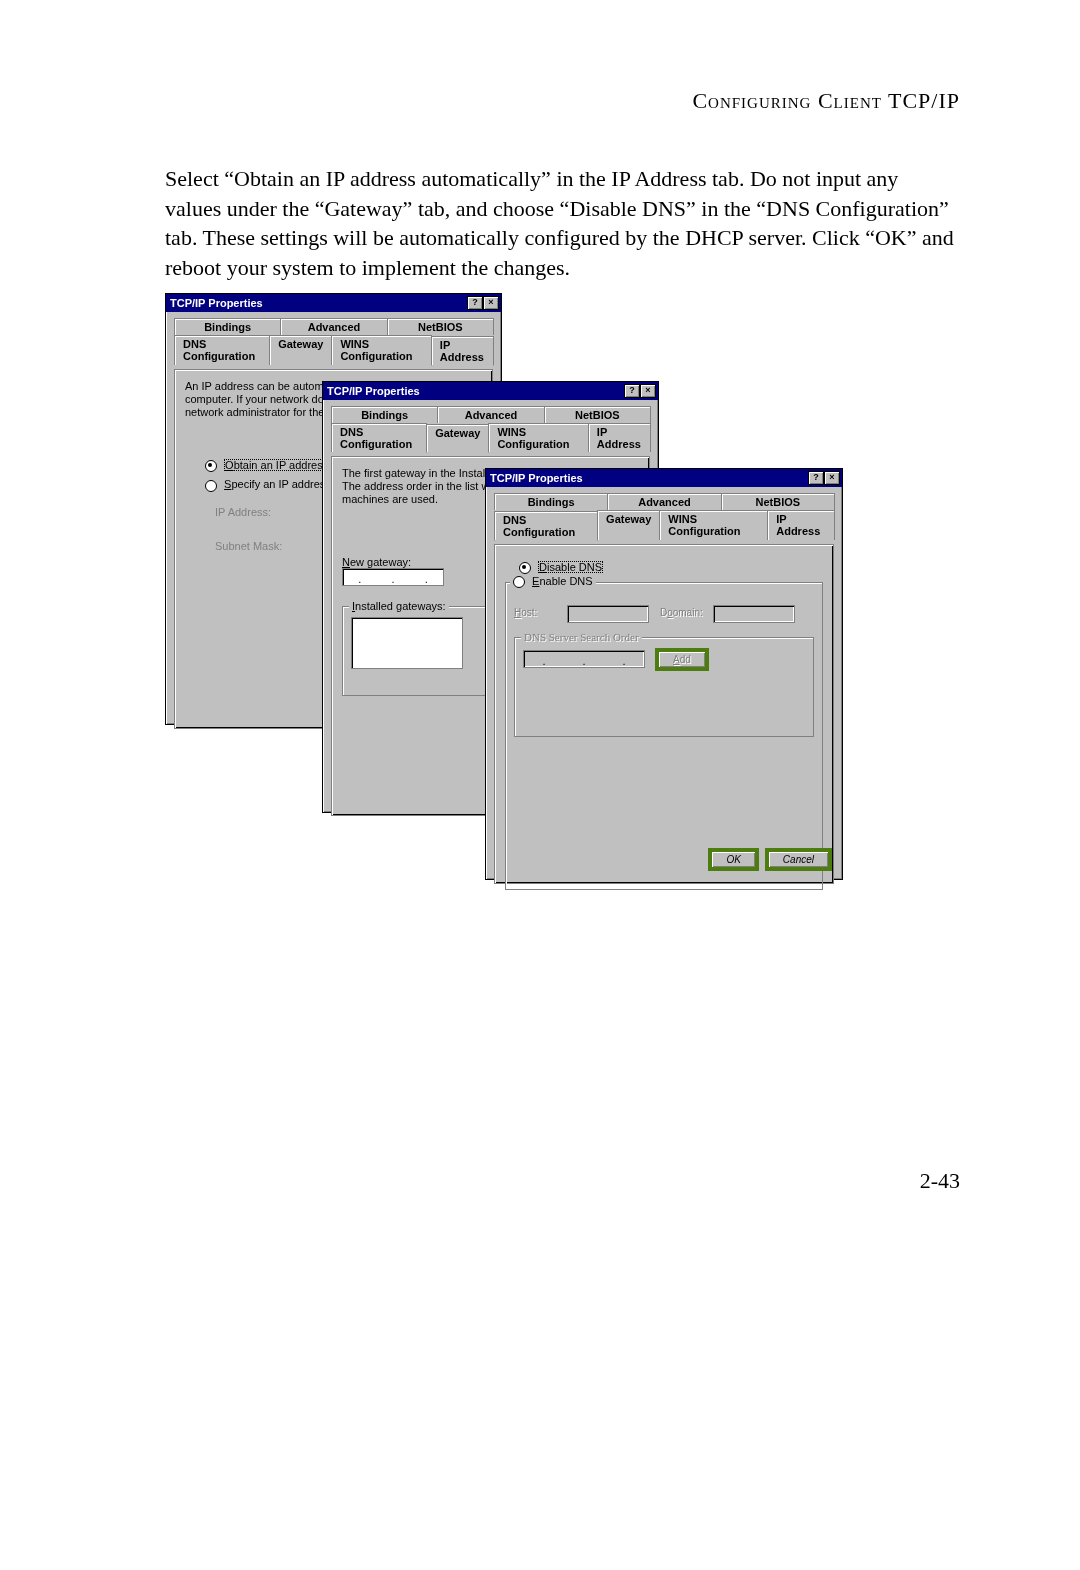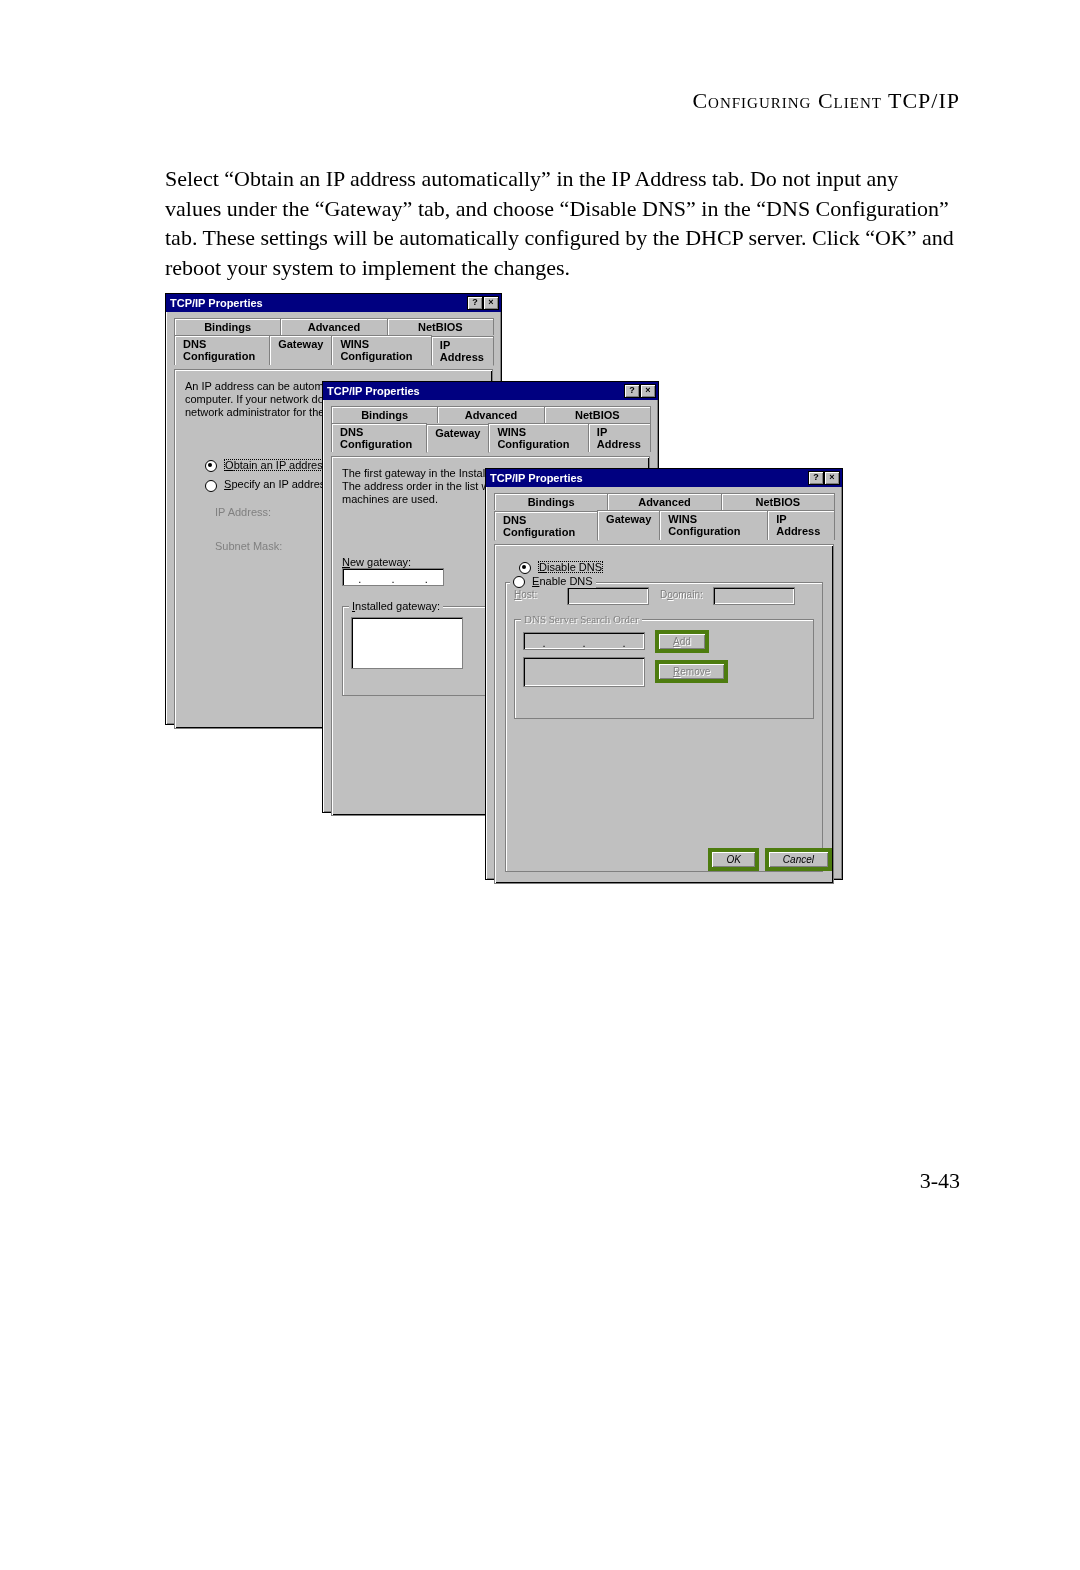--- a/index.html
+++ b/index.html
@@ -302,21 +302,21 @@
           <div style="margin-top:50px;font-size:11px">
             <span class="label-u">N</span><span>ew gateway:</span>
           </div>
           <div class="ip-field">
             <span>.</span>
               <span>.</span>
               <span>.</span>
           </div>
           <div class="groupbox" style="margin-top:20px;height:70px">
             <div class="group-legend">
-              <span class="label-u">I</span><span>nstalled gateway:</span>
+              <span class="label-u">I</span><span>nstalled gateways:</span>
             </div>
             <div class="inset-field" style="width:110px;height:50px;background:#fff"></div>
           </div>
         </div>
       </div>
     </div>
 
     <div class="window" id="w3">
       <div class="titlebar">
         <span>TCP/IP Properties</span>
@@ -337,21 +337,21 @@
             <div class="tab">Gateway</div>
             <div class="tab">WINS Configuration</div>
             <div class="tab">IP Address</div>
           </div>
         </div>
         <div class="tab-panel">
           <div class="radio-row" style="margin-left:14px">
             <span class="radio-dot selected"></span>
             <span class="dotted-outline"><span class="label-u">D</span><span>isable DNS</span></span>
           </div>
-          <div class="groupbox" style="height:280px;padding-top:0">
+          <div class="groupbox" style="height:280px;padding-top:18px">
             <div class="group-legend" style="left:4px;top:-8px">
               <span class="radio-dot" style="vertical-align:middle"></span>
               <span style="color:#000"><span class="label-u">E</span><span>nable DNS</span></span>
             </div>
 
             <div class="field-row">
               <span class="lbl"><span class="label-u">H</span><span>ost:</span></span>
               <span class="inset-field" style="width:80px;background:#c0c0c0"></span>
               &nbsp;&nbsp;
               <span class="lbl">D<span class="label-u">o</span><span>omain:</span></span>
@@ -361,31 +361,27 @@
             <div class="groupbox" style="margin-top:14px;height:80px">
               <div class="group-legend disabled">DNS Server Search Order</div>
               <div style="display:flex;gap:10px;align-items:center">
                 <div class="ip-field" style="width:120px;background:#c0c0c0">
                   <span>.</span>
                     <span>.</span>
                     <span>.</span>
                 </div>
                 <div class="btn disabled"><span class="label-u">A</span><span>dd</span></div>
               </div>
-              <div style="display:flex;gap:10px;align-items:center;margin-top:4px">
-                <div class="inset-field" style="width:120px;height:28px;background:#c0c0c0"></div>
-                <div class="btn disabled"><span class="label-u">R</span><span>emove</span></div>
-              </div>
             </div>
 
           </div>
         </div>
         <div class="footer-buttons">
           <div class="btn">OK</div>
           <div class="btn">Cancel</div>
         </div>
       </div>
     </div>
 
   </div>
 </div>
 
-<div class="page-number">3-43</div>
+<div class="page-number">2-43</div>
 
 </body></html>

